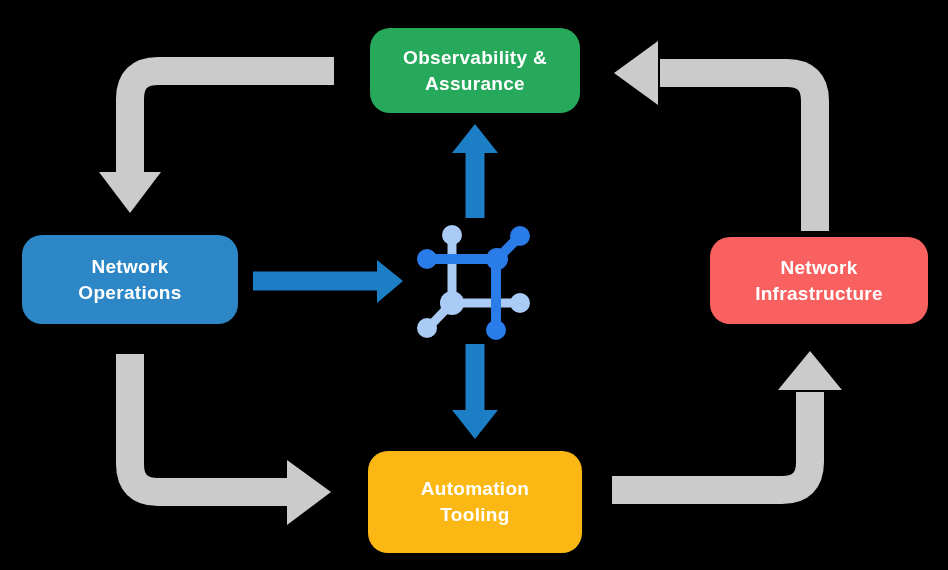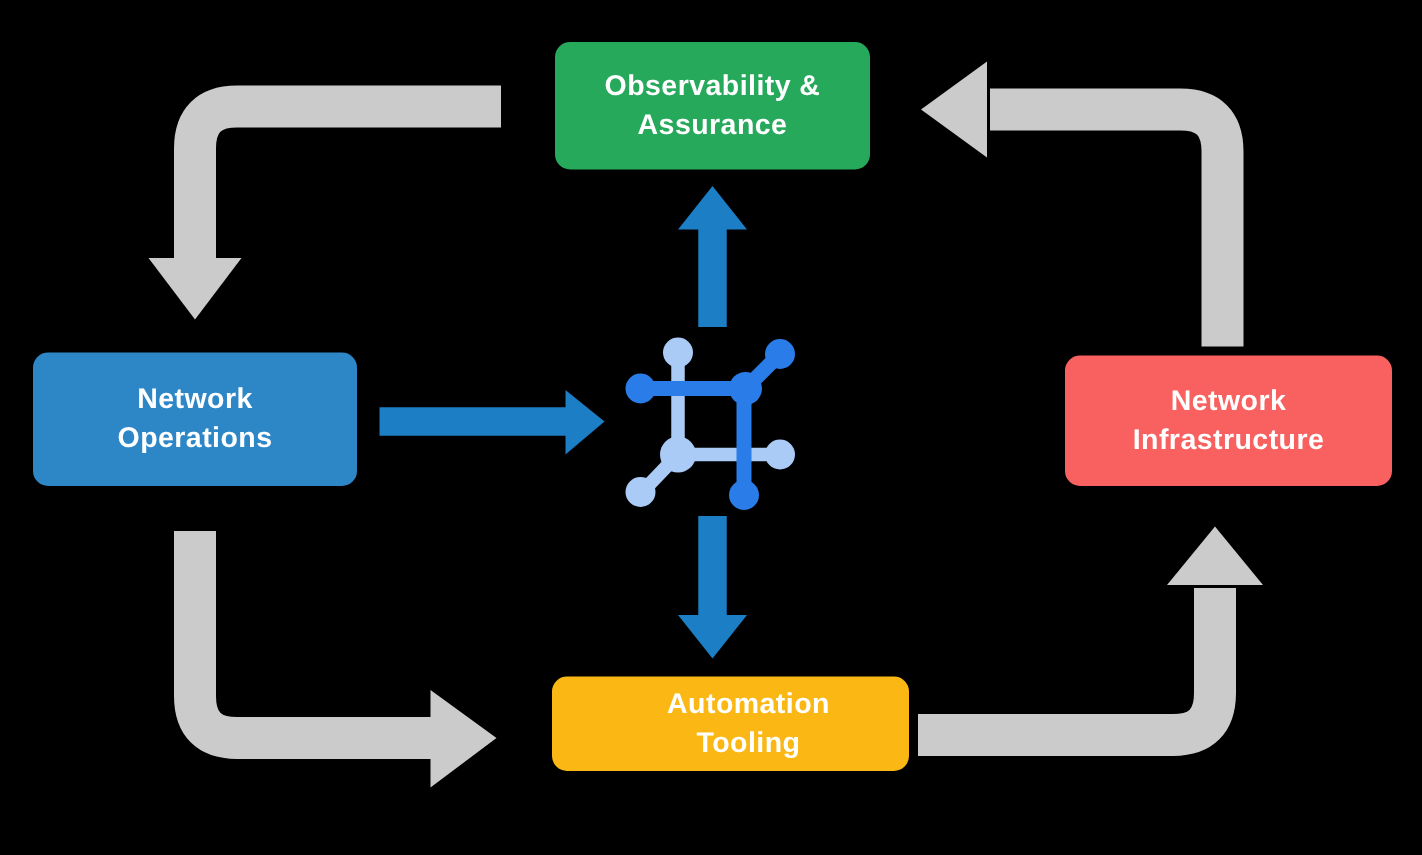--- a/index.html
+++ b/index.html
@@ -15,38 +15,38 @@
     overflow: hidden;
     font-family: "Liberation Sans", "DejaVu Sans", sans-serif;
   }
   .layer {
     position: absolute;
     left: 0;
     top: 0;
   }
   .node-box {
     position: absolute;
-    border-radius: 10px;
+    border-radius: 20px;
     display: flex;
     align-items: center;
     justify-content: center;
     text-align: center;
     color: #ffffff;
     font-size: 19px;
     font-weight: 600;
     line-height: 1.35;
     letter-spacing: 0.3px;
   }
   .node-box span {
     white-space: pre-line;
   }
   .box-observability { left: 370px; top: 28px;  width: 210px; height: 85px; }
   .box-operations    { left: 22px;  top: 235px; width: 216px; height: 89px; }
   .box-infrastructure{ left: 710px; top: 237px; width: 218px; height: 87px; }
-  .box-automation    { left: 368px; top: 451px; width: 214px; height: 63px; padding-left: 24px; }
+  .box-automation    { left: 368px; top: 451px; width: 214px; height: 102px; }
 </style>
 </head>
 <body>
 
 <div class="stage">
 
   <svg class="layer" width="948" height="570" viewBox="0 0 948 570">
 
     <g>
       <path fill="none" stroke-width="28" d="M 334 71 L 158 71 Q 130 71 130 99 L 130 174" stroke="#CBCBCB"></path>

